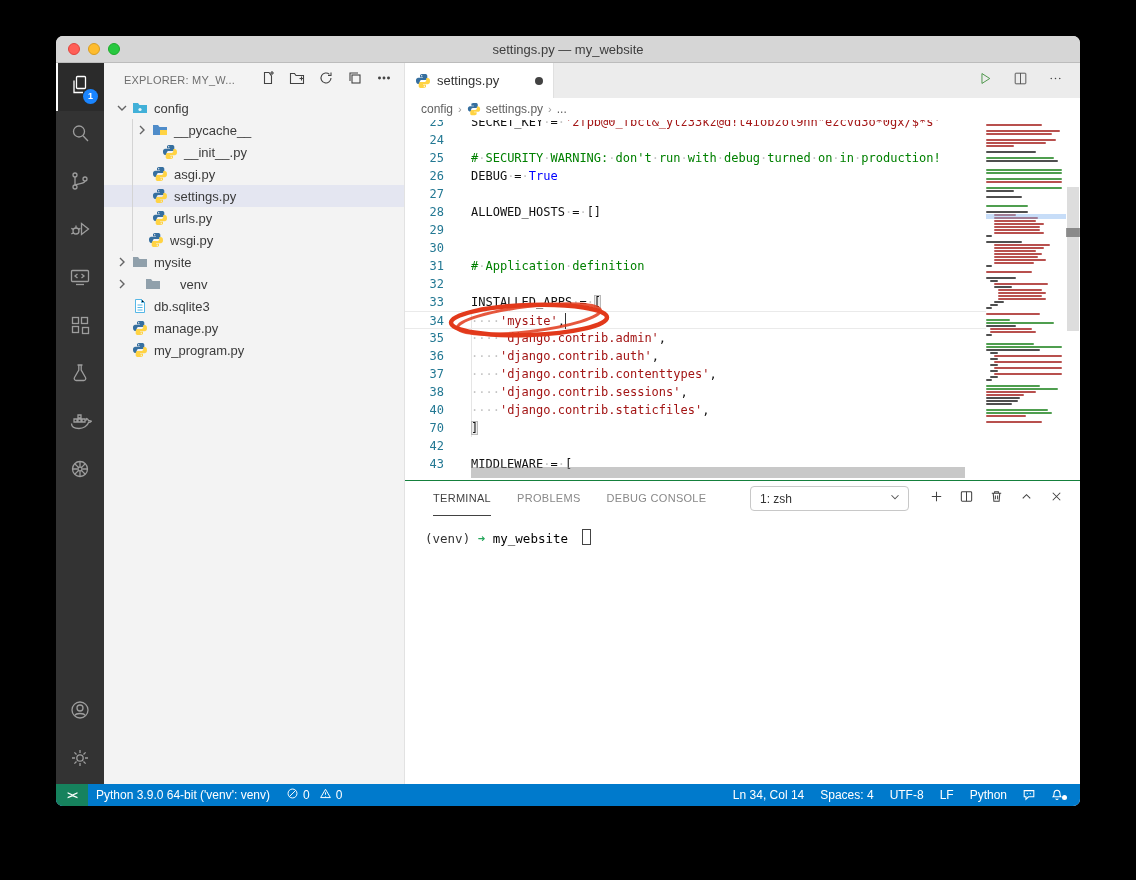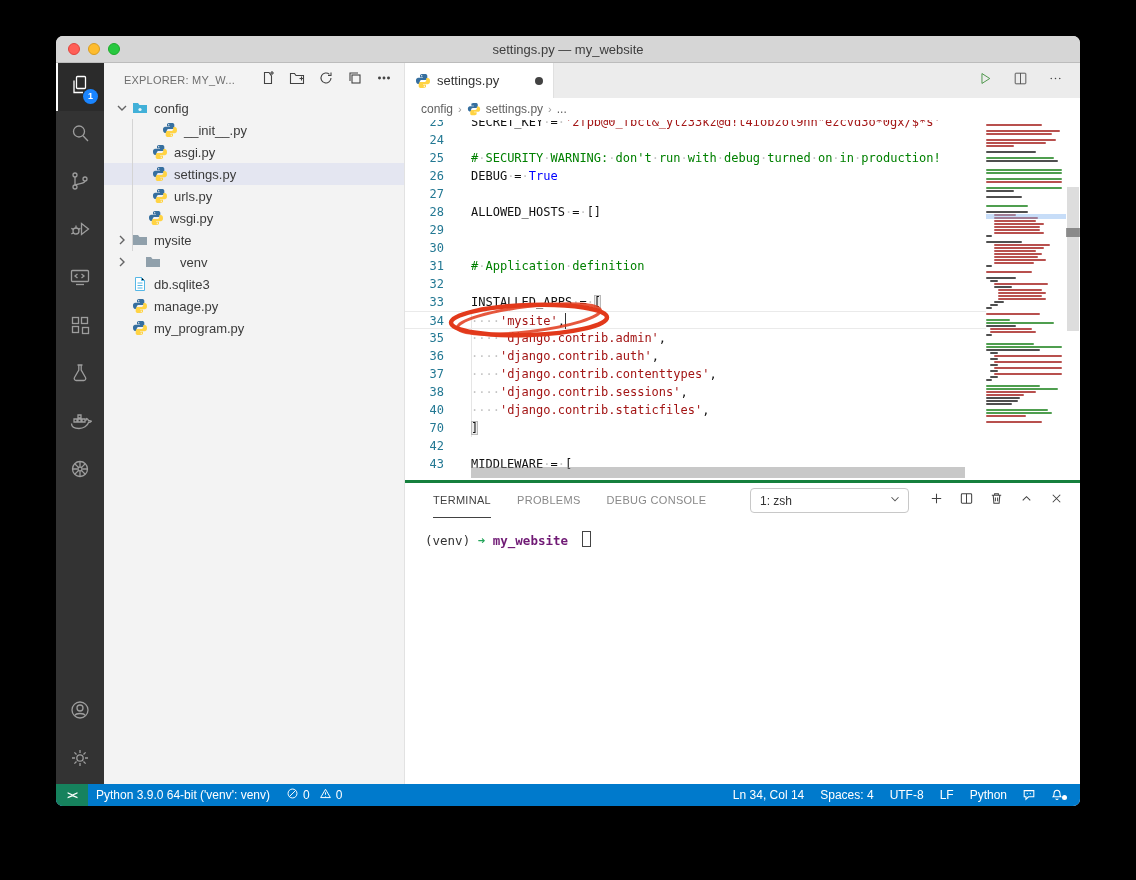--- a/index.html
+++ b/index.html
@@ -70,34 +70,34 @@
   
   .minimap{position:absolute;right:14px;top:0;bottom:0;width:80px;padding-top:4px;background:#fff;cursor:pointer;}
   .mrow{height:2px;margin-bottom:1px;border-radius:1px;}
   .mblank{height:3px;}
   .mband{position:absolute;left:0;right:0;top:94px;height:5px;background:rgba(130,180,240,.45);}
   .vscroll{position:absolute;right:0;top:0;bottom:0;width:14px;}
   .vthumb{position:absolute;left:1px;right:1px;top:67px;height:144px;background:rgba(100,100,100,.22);}
   .vmark{position:absolute;left:0;right:0;top:108px;height:9px;background:rgba(70,70,70,.55);}
   .annot{position:absolute;left:40px;top:180px;pointer-events:none;}
   
-  .panel{flex:1;min-height:0;border-top:3px solid #15803d;background:#fff;display:flex;flex-direction:column;}
+  .panel{flex:1;min-height:0;border-top:1px solid #15803d;background:#fff;display:flex;flex-direction:column;}
   .panel-header{height:35px;flex:none;display:flex;align-items:center;padding-left:28px;}
   .ptab{font-size:11px;letter-spacing:.3px;color:#888;margin-right:26px;height:35px;line-height:35px;
         box-sizing:border-box;cursor:pointer;}
   .ptab.active{color:#424242;border-bottom:1px solid #424242;}
   .shell-select{margin-left:auto;width:142px;height:23px;border:1px solid #c8c8c8;border-radius:4px;background:#fff;
         display:flex;align-items:center;padding:0 6px 0 9px;font-size:12px;color:#333;cursor:pointer;}
   .shell-select .chev{margin-left:auto;color:#555;}
   .shell-select svg{width:14px;height:14px;stroke:currentColor;fill:none;stroke-width:1.2;}
   .panel-actions{display:flex;align-items:center;gap:15px;color:#424242;padding:0 16px 0 20px;}
   .panel-actions svg{width:15px;height:15px;stroke:currentColor;fill:none;stroke-width:1.1;cursor:pointer;}
   .terminal{flex:1;padding:13px 0 0 20px;font:12.5px/18px "DejaVu Sans Mono",monospace;color:#333;}
   .t-arrow{color:#23a55a;font-weight:bold;}
-  .t-cwd{color:#701a75;font-weight:bold;}
+  .t-cwd{color:#000000;font-weight:normal;}
   .t-cursor{display:inline-block;width:7px;height:14px;border:1px solid #444;vertical-align:-2px;margin-left:6px;}
   
   .statusbar{height:22px;flex:none;background:#007acc;color:#fff;display:flex;align-items:center;font-size:12px;}
   .remote-chip{height:100%;width:32px;background:#16825d;display:flex;align-items:center;justify-content:center;
                font-size:10px;font-weight:bold;letter-spacing:-1px;cursor:pointer;}
   .sb-item{padding:0 8px;white-space:nowrap;cursor:pointer;}
   .probs{display:flex;align-items:center;gap:4px;padding:0 8px;cursor:pointer;}
   .probs svg{width:13px;height:13px;stroke:#fff;fill:none;stroke-width:1.2;}
   .sb-right{margin-left:auto;display:flex;align-items:center;gap:2px;padding-right:10px;}
   .sb-right .sb-item{padding:0 7px;}
@@ -234,20 +234,34 @@
                   <path d="M4 6l4 4 4-4"></path>
                 </svg>
               </span>
               <span class="ticon">
                 <svg viewBox="0 0 16 16">
                   <path fill="#41b0d8" d="M1 3h5l1.5 2H15v8H1z"></path>
                   <circle cx="8" cy="9.5" r="1.6" fill="#e8f6fb"></circle>
                 </svg>
               </span>
               <span>config</span>
+            </div>
+            <div class="trow" style="padding-left: 30px;">
+              <span class="twisty">
+                <svg viewBox="0 0 16 16">
+                  <path d="M6 4l4 4-4 4"></path>
+                </svg>
+              </span>
+              <span class="ticon">
+                <svg viewBox="0 0 16 16">
+                  <path fill="#4f8cc9" d="M1 3h5l1.5 2H15v8H1z"></path>
+                  <path fill="#ffd343" d="M8 8h7v5H8z"></path>
+                </svg>
+              </span>
+              <span>__pycache__</span>
             </div>
             <div class="trow" style="padding-left: 40px;">
               <span class="twisty"></span>
               <span class="ticon">
                 <svg viewBox="0 0 16 16">
                   <path fill="#366f9f" d="M7.9 1C4.9 1 5 2.4 5 2.4v1.9h3v.5H3.6S1 4.6 1 7.8c0 3.2 2.3 3.1 2.3 3.1h1.4V9.2s-.1-2.3 2.2-2.3h3.3s2.1 0 2.1-2V3s.3-2-2.4-2H7.9zM6.7 2.1a.64.64 0 1 1 0 1.28.64.64 0 0 1 0-1.28z"></path>
                   <path fill="#ffd343" d="M8.1 15c3 0 2.9-1.4 2.9-1.4v-1.9H8v-.5h4.4S15 11.4 15 8.2c0-3.2-2.3-3.1-2.3-3.1h-1.4v1.7s.1 2.3-2.2 2.3H5.8s-2.1 0-2.1 2V13s-.3 2 2.4 2h2zM9.3 13.9a.64.64 0 1 1 0-1.28.64.64 0 0 1 0 1.28z"></path>
                 </svg>
               </span>
               <span>__init__.py</span>

